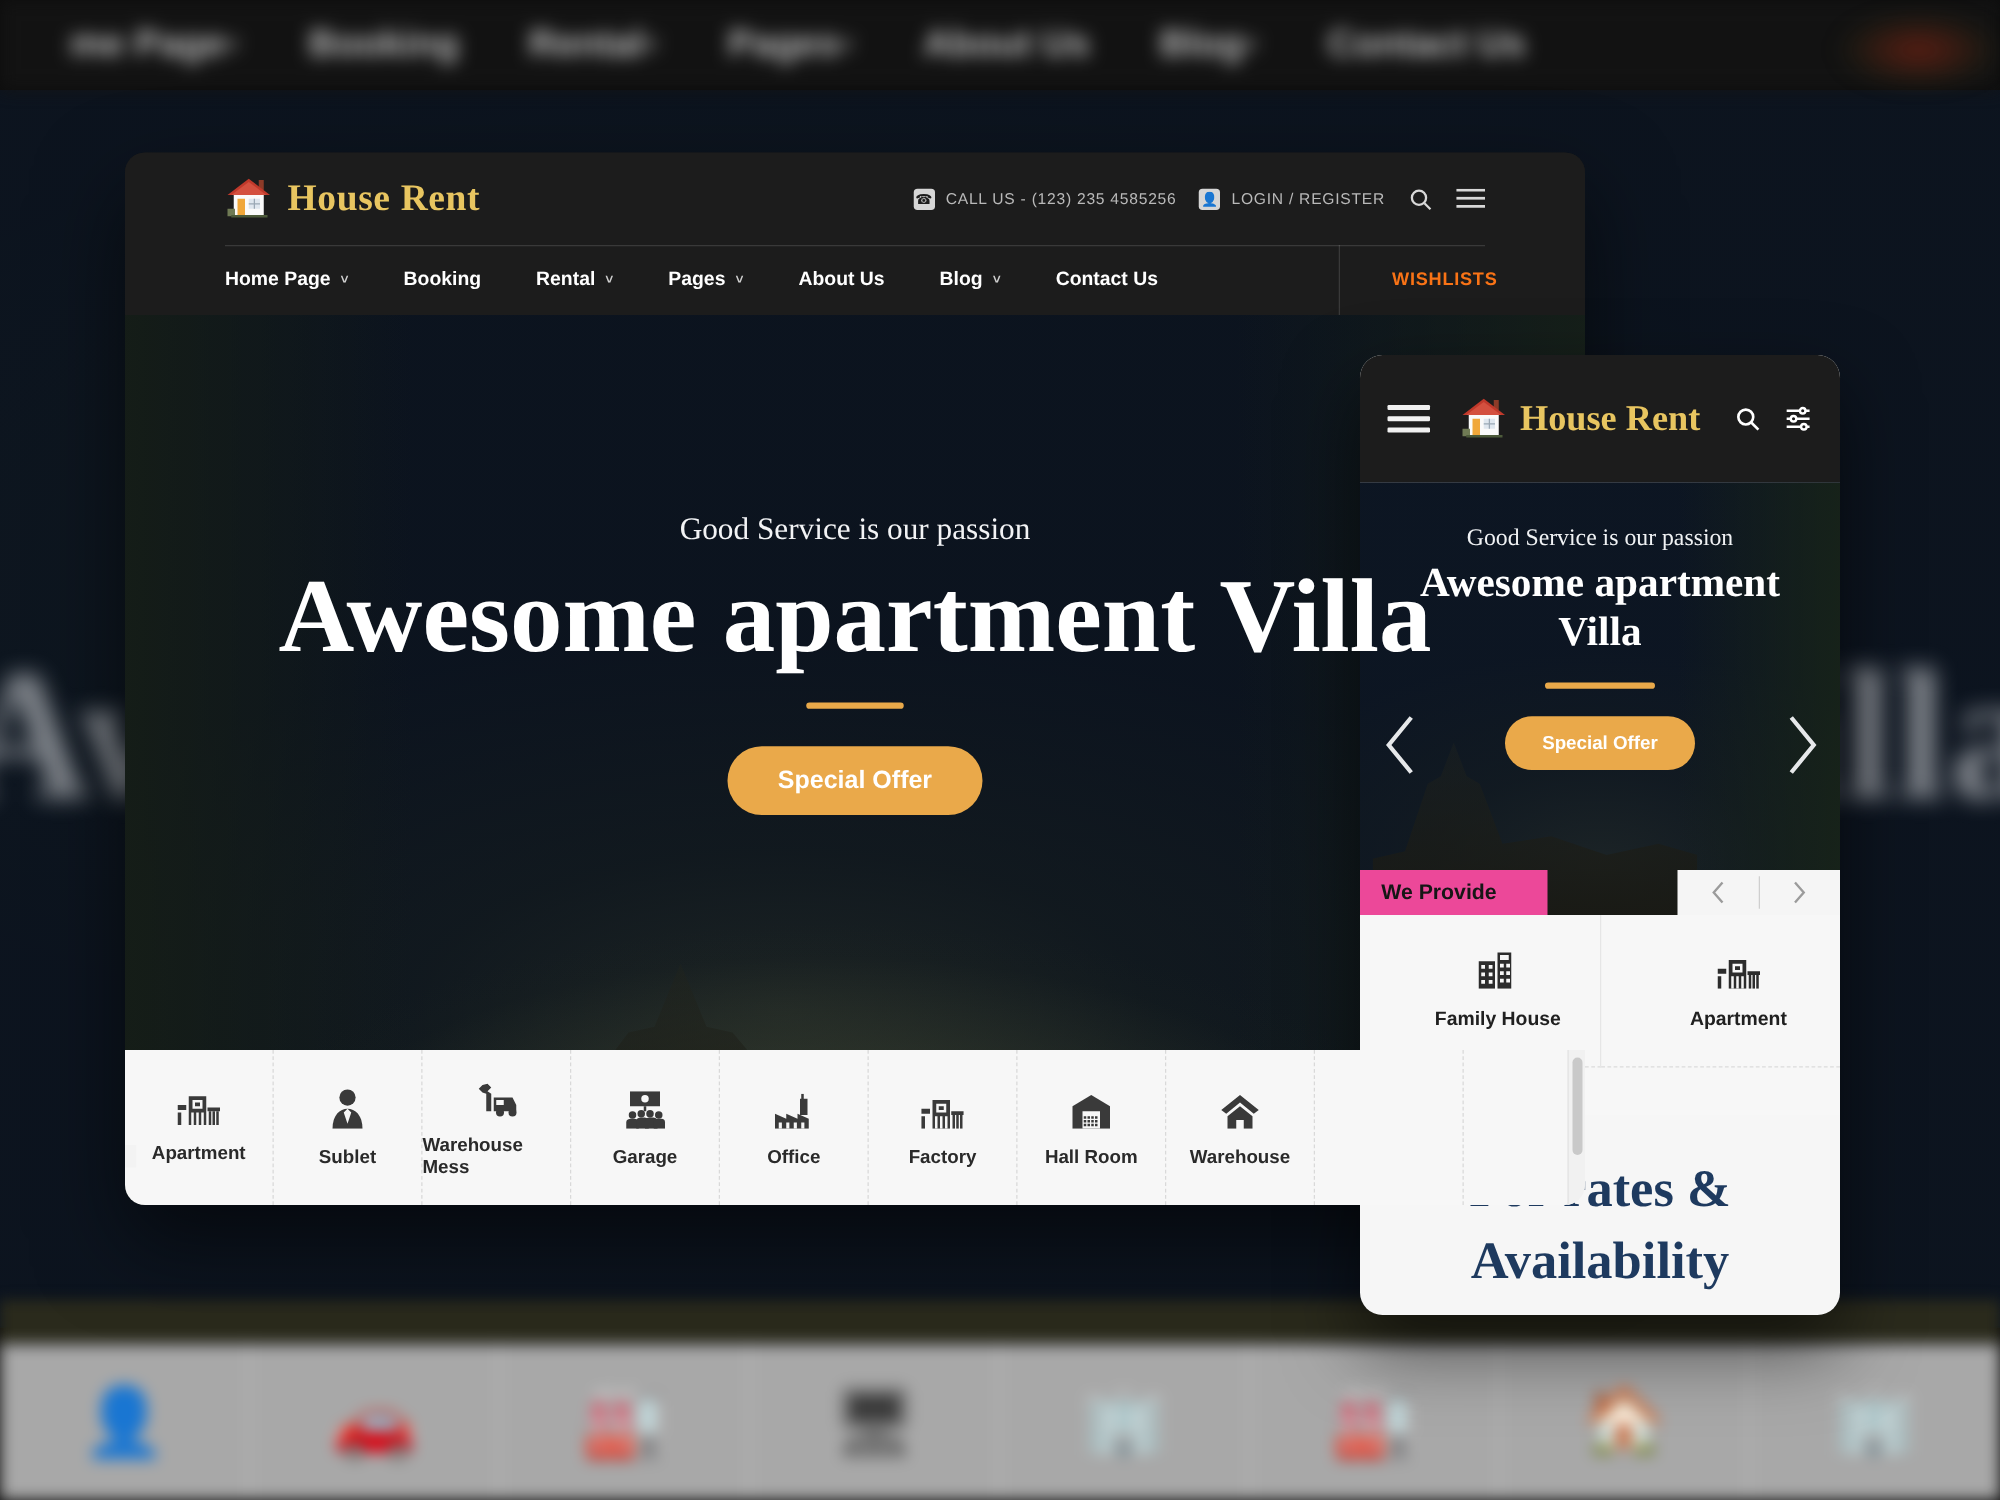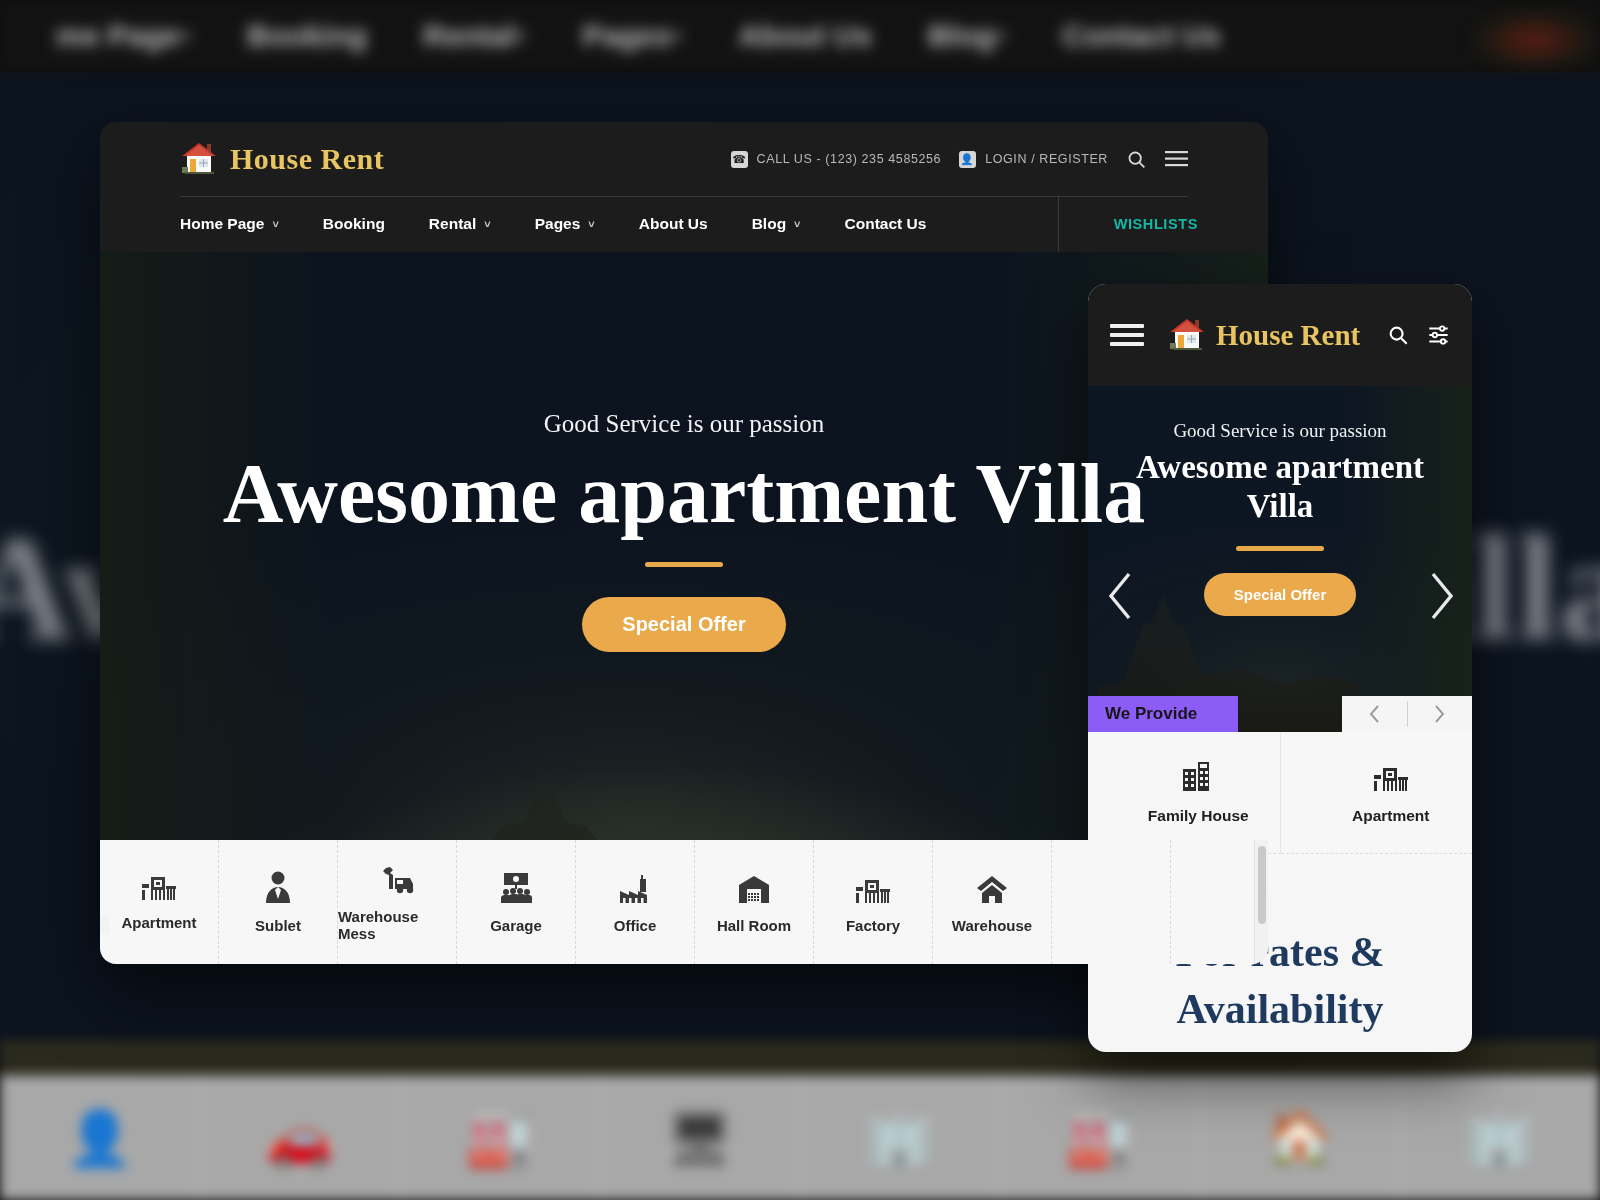--- a/index.html
+++ b/index.html
@@ -131,23 +131,23 @@
   }
   .nav-item {
     display:flex; align-items:center; gap: 8px;
     color:#fff; font-weight:bold; font-size:15.5px;
     margin-right: 44px; white-space: nowrap; cursor:pointer;
   }
   .caret { font-size: 11px; color:#cfcfcf; }
   .wishlists {
     position:absolute; right: 0; top: 0; bottom: 0;
     display:flex; align-items:center;
-    padding: 0 70px 0 55px;
+    padding: 0 70px 0 42px;
     border-left: 1px solid rgba(255,255,255,.13);
-    color:#14b8a6; font-weight:bold; font-size:14.5px; letter-spacing:.6px;
+    color:#f97316; font-weight:bold; font-size:14.5px; letter-spacing:.6px;
     cursor: pointer;
   }
 
   .d-hero {
     position: relative;
     height: 712px;
     background:
       linear-gradient(rgba(10,18,30,.72), rgba(10,18,30,.72)),
       radial-gradient(ellipse 700px 300px at 45% 78%, #4a4f32 0%, #232a20 42%, #101720 100%);
     overflow: hidden;
@@ -269,21 +269,21 @@
     position:absolute; top: 286px; z-index:6; color:#e6e8ea; cursor:pointer;
     font-size: 0; line-height: 0;
   }
   .m-arrow.left { left: 18px; }
   .m-arrow.right { right: 16px; }
 
   
   .m-provide-wrap { position:relative; height: 160px; background: #f7f7f7; }
   .m-provide-head {
     position:absolute; top: -36px; left: 0; width: 150px; height: 36px;
-    background:#8b5cf6; display:flex; align-items:center; padding-left: 17px;
+    background:#ec4899; display:flex; align-items:center; padding-left: 17px;
     font-size: 17px; font-weight: bold; color:#161616;
     z-index: 7;
   }
   .m-provide-nav {
     position:absolute; top: -36px; right: 0; width: 130px; height: 36px;
     background:#f5f5f5; display:flex; align-items:center; z-index:7;
   }
   .m-provide-nav .pn {
     flex:1; display:flex; align-items:center; justify-content:center; cursor:pointer;
     color:#9b9b9b;
@@ -540,58 +540,58 @@
             <rect x="11" y="23" width="2.5" height="5" fill="#f7f7f7"></rect>
             <rect x="17" y="23" width="2.5" height="5" fill="#f7f7f7"></rect>
             <rect x="23" y="23" width="2.5" height="5" fill="#f7f7f7"></rect>
           </svg>
         </span>
         <span class="cl">Office</span>
       </div>
 
       <div class="cat-cell">
         <span class="ci">
+          <svg width="34" height="30" viewBox="0 0 34 30" fill="#3a3a3a">
+            <rect x="0" y="14" width="7" height="4"></rect>
+              <rect x="0" y="20" width="3" height="10"></rect>
+            <rect x="9" y="7" width="14" height="23"></rect>
+              <rect x="12" y="10" width="8" height="7" fill="#f7f7f7"></rect>
+            <rect x="14" y="12" width="4" height="3"></rect>
+            <rect x="25" y="19" width="2" height="11"></rect>
+              <rect x="28" y="19" width="2" height="11"></rect>
+            <rect x="31" y="19" width="2" height="11"></rect>
+              <rect x="24" y="16" width="10" height="3"></rect>
+            <rect x="11" y="20" width="2" height="10" fill="#f7f7f7"></rect>
+              <rect x="15" y="20" width="2" height="10" fill="#f7f7f7"></rect>
+            <rect x="19" y="20" width="2" height="10" fill="#f7f7f7"></rect>
+          </svg>
+        </span>
+        <span class="cl">Factory</span>
+      </div>
+
+      <div class="cat-cell">
+        <span class="ci">
           <svg width="32" height="28" viewBox="0 0 32 28" fill="#3a3a3a">
             <path d="M1 10 L16 1 L31 10 L31 28 L1 28 Z"></path>
             <rect x="9" y="14" width="14" height="14" fill="#f7f7f7"></rect>
             <rect x="10" y="18" width="2" height="2"></rect>
               <rect x="13" y="18" width="2" height="2"></rect>
             <rect x="16" y="18" width="2" height="2"></rect>
               <rect x="19" y="18" width="2" height="2"></rect>
             <rect x="10" y="21" width="2" height="2"></rect>
               <rect x="13" y="21" width="2" height="2"></rect>
             <rect x="16" y="21" width="2" height="2"></rect>
               <rect x="19" y="21" width="2" height="2"></rect>
             <rect x="10" y="24" width="2" height="2"></rect>
               <rect x="13" y="24" width="2" height="2"></rect>
             <rect x="16" y="24" width="2" height="2"></rect>
               <rect x="19" y="24" width="2" height="2"></rect>
           </svg>
         </span>
         <span class="cl">Hall Room</span>
-      </div>
-
-      <div class="cat-cell">
-        <span class="ci">
-          <svg width="34" height="30" viewBox="0 0 34 30" fill="#3a3a3a">
-            <rect x="0" y="14" width="7" height="4"></rect>
-              <rect x="0" y="20" width="3" height="10"></rect>
-            <rect x="9" y="7" width="14" height="23"></rect>
-              <rect x="12" y="10" width="8" height="7" fill="#f7f7f7"></rect>
-            <rect x="14" y="12" width="4" height="3"></rect>
-            <rect x="25" y="19" width="2" height="11"></rect>
-              <rect x="28" y="19" width="2" height="11"></rect>
-            <rect x="31" y="19" width="2" height="11"></rect>
-              <rect x="24" y="16" width="10" height="3"></rect>
-            <rect x="11" y="20" width="2" height="10" fill="#f7f7f7"></rect>
-              <rect x="15" y="20" width="2" height="10" fill="#f7f7f7"></rect>
-            <rect x="19" y="20" width="2" height="10" fill="#f7f7f7"></rect>
-          </svg>
-        </span>
-        <span class="cl">Factory</span>
       </div>
 
       <div class="cat-cell">
         <span class="ci">
           <svg width="32" height="28" viewBox="0 0 32 28" fill="#3a3a3a">
             <path d="M16 1 L31 13 L27 16 L16 7 L5 16 L1 13 Z"></path>
             <path d="M16 10 L26 18 L26 28 L19 28 L19 21 L13 21 L13 28 L6 28 L6 18 Z"></path>
           </svg>
         </span>
         <span class="cl">Warehouse</span>

